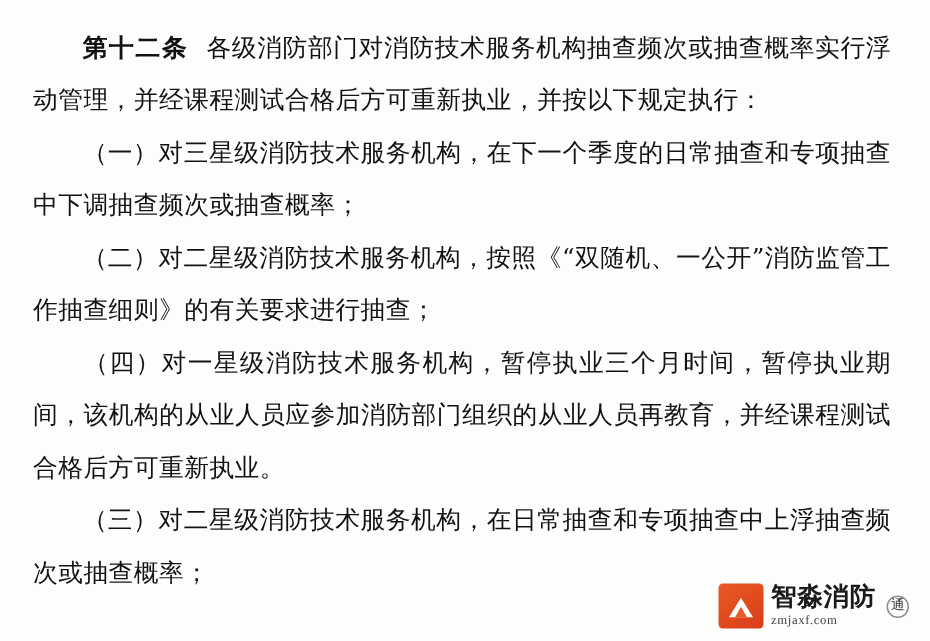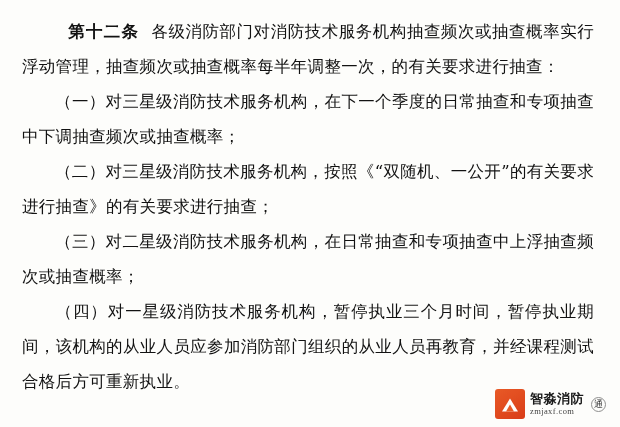--- a/index.html
+++ b/index.html
@@ -35,21 +35,20 @@
     letter-spacing: 0.3px;
     font-family: "DejaVu Serif", "Liberation Serif", serif;
   }
   p.para .indent {
     display: inline-block;
     width: 33px;
   }
   .art-label {
     font-weight: bold;
     letter-spacing: 1px;
-    margin-left: 13px;
   }
   .art-gap {
     display: inline-block;
     width: 12px;
   }
   
   #watermark {
     position: absolute;
     right: 14px;
     bottom: 8px;
@@ -90,21 +89,21 @@
     border-right: 4px solid transparent;
     border-bottom: 7px solid #e8541f;
   }
   #wm-text {
     display: flex;
     flex-direction: column;
     justify-content: center;
     line-height: 1.05;
   }
   #wm-title {
-    font-size: 13px;
+    font-size: 17px;
     color: #111111;
     font-weight: bold;
     font-family: "DejaVu Sans", "Liberation Sans", sans-serif;
     letter-spacing: 0.5px;
     white-space: nowrap;
   }
   #wm-sub {
     font-size: 8.5px;
     color: #3a3a3a;
     font-family: Liberation Serif, serif;
@@ -127,29 +126,29 @@
     align-self: center;
   }
 </style>
 </head>
 <body>
 
 <div id="page">
 
   <div class="doc-body">
 
-    <p class="para"><span class="indent"></span><span class="art-label">第十二条</span><span class="art-gap"></span><span>各级消防部门对消防技术服务机构抽查频次或抽查概率实行浮动管理，抽查频次或抽查概率每半年调整一次，的有关要求进行抽查：</span></p>
+    <p class="para"><span class="indent"></span><span class="art-label">第十二条</span><span class="art-gap"></span><span>各级消防部门对消防技术服务机构抽查频次或抽查概率实行浮动管理，并经课程测试合格后方可重新执业，并按以下规定执行：</span></p>
 
     <p class="para"><span class="indent"></span><span>（一）对三星级消防技术服务机构，在下一个季度的日常抽查和专项抽查中下调抽查频次或抽查概率；</span></p>
 
-    <p class="para"><span class="indent"></span><span>（二）对三星级消防技术服务机构，按照《“双随机、一公开”的有关要求进行抽查》的有关要求进行抽查；</span></p>
+    <p class="para"><span class="indent"></span><span>（二）对二星级消防技术服务机构，按照《“双随机、一公开”消防监管工作抽查细则》的有关要求进行抽查；</span></p>
+
+    <p class="para"><span class="indent"></span><span>（四）对一星级消防技术服务机构，暂停执业三个月时间，暂停执业期间，该机构的从业人员应参加消防部门组织的从业人员再教育，并经课程测试合格后方可重新执业。</span></p>
 
     <p class="para"><span class="indent"></span><span>（三）对二星级消防技术服务机构，在日常抽查和专项抽查中上浮抽查频次或抽查概率；</span></p>
-
-    <p class="para"><span class="indent"></span><span>（四）对一星级消防技术服务机构，暂停执业三个月时间，暂停执业期间，该机构的从业人员应参加消防部门组织的从业人员再教育，并经课程测试合格后方可重新执业。</span></p>
 
   </div>
 
   <div id="watermark">
     <div id="wm-mark">
       <span class="tri"></span>
       <span class="tri-inner"></span>
     </div>
     <div id="wm-text">
       <span id="wm-title">智淼消防</span>

